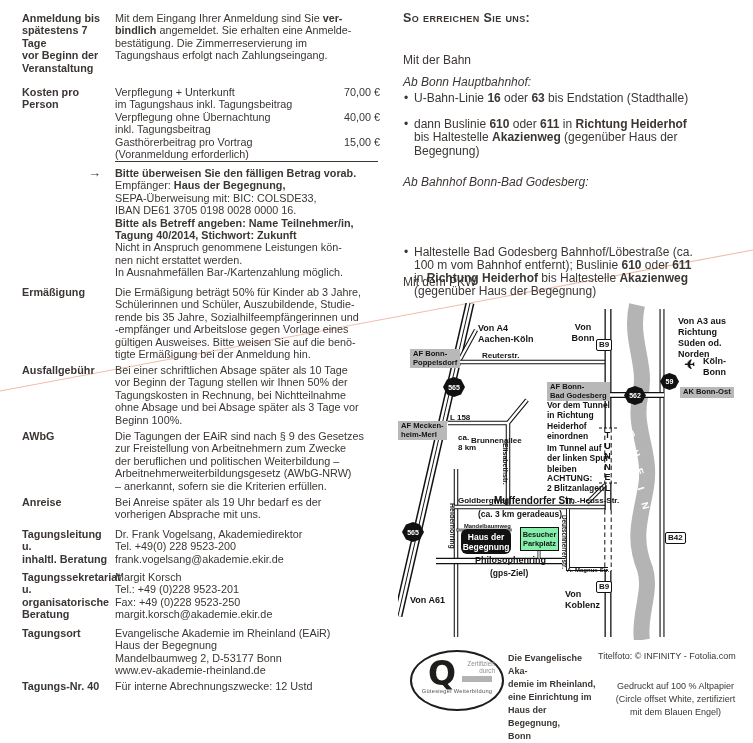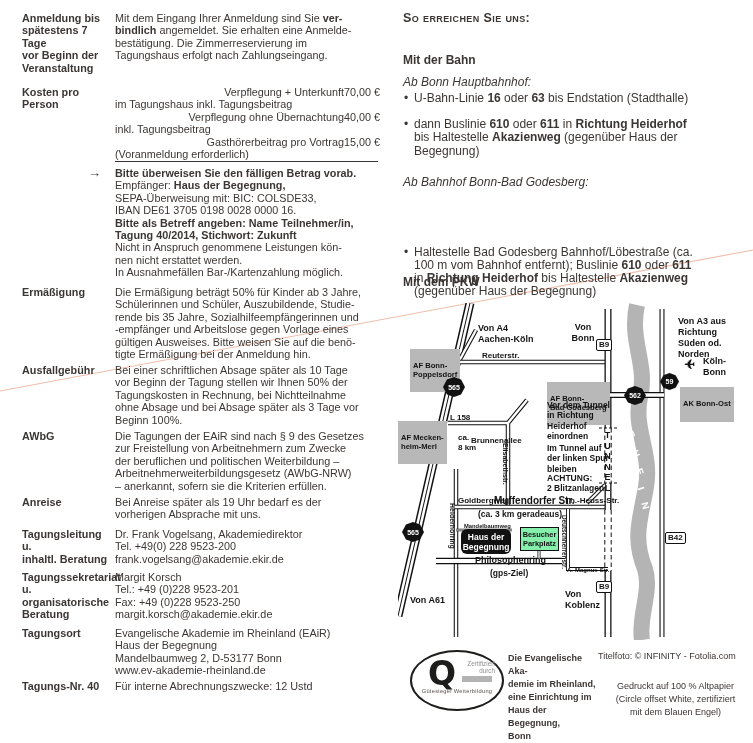--- a/index.html
+++ b/index.html
@@ -3,39 +3,39 @@
 <meta charset="utf-8">
 <style>
   html,body{margin:0;padding:0;background:#e8e8e8;}
   .page{position:relative;width:753px;height:743px;background:#ffffff;overflow:hidden;
         font-family:"Liberation Sans",sans-serif;color:#3b3633;}
   
   .lrow{position:absolute;left:22px;width:358px;display:grid;grid-template-columns:93px 265px;
         font-size:10.8px;line-height:12.4px;}
   .row-label{font-weight:bold;white-space:pre-line;padding-right:6px;}
   .row-body{width:265px;}
-  .price-line{display:flex;justify-content:flex-end;}
+  .price-line{display:flex;justify-content:space-between;}
   .price{white-space:nowrap;}
   .sep{position:absolute;left:115px;top:161px;width:263px;border-top:1.6px solid #3b3633;}
   .arrow-cell{font-weight:bold;font-size:13px;text-align:right;padding-right:14px;}
   
   .rblock{position:absolute;left:403px;width:348px;font-size:12px;line-height:13.2px;}
   .sc-head{font-weight:bold;font-size:12.5px;letter-spacing:.4px;font-variant:small-caps;}
-  .bold-head{font-weight:bold;}
+  .bold-head{font-weight:normal;}
   .it-head{font-style:italic;}
   .bullet{position:relative;padding-left:11px;}
   .bullet .mark{position:absolute;left:1px;top:0;}
   
   .scanline{position:absolute;left:0;top:0;pointer-events:none;}
   
   .map{position:absolute;left:398px;top:303px;width:355px;height:337px;color:#141414;}
   .map svg{position:absolute;left:0;top:0;}
   .mlabel{position:absolute;font-weight:bold;font-size:8.5px;line-height:10px;white-space:pre-line;}
   .gray-tag{position:absolute;font-weight:bold;font-size:7.6px;line-height:8.6px;background:#b8b8b8;
-            padding:13px 3px;white-space:pre-line;}
+            padding:1px 3px;white-space:pre-line;}
   .vlabel{position:absolute;font-weight:bold;font-size:7px;white-space:nowrap;
           transform:rotate(90deg);transform-origin:0 0;}
   .shield{position:absolute;background:#111;color:#fff;font-weight:bold;display:flex;
           align-items:center;justify-content:center;
           clip-path:polygon(50% 0%,82% 13%,100% 50%,82% 87%,50% 100%,18% 87%,0% 50%,18% 13%);}
   .badge{position:absolute;background:#fff;border:1.3px solid #111;border-radius:2px;
          font-weight:bold;font-size:8px;line-height:10px;padding:0 2px;}
   .mapbox-dark{position:absolute;background:#111;color:#fff;font-weight:bold;font-size:8.5px;
                line-height:10px;display:flex;align-items:center;justify-content:center;
                text-align:center;white-space:pre-line;border-radius:6px;}

